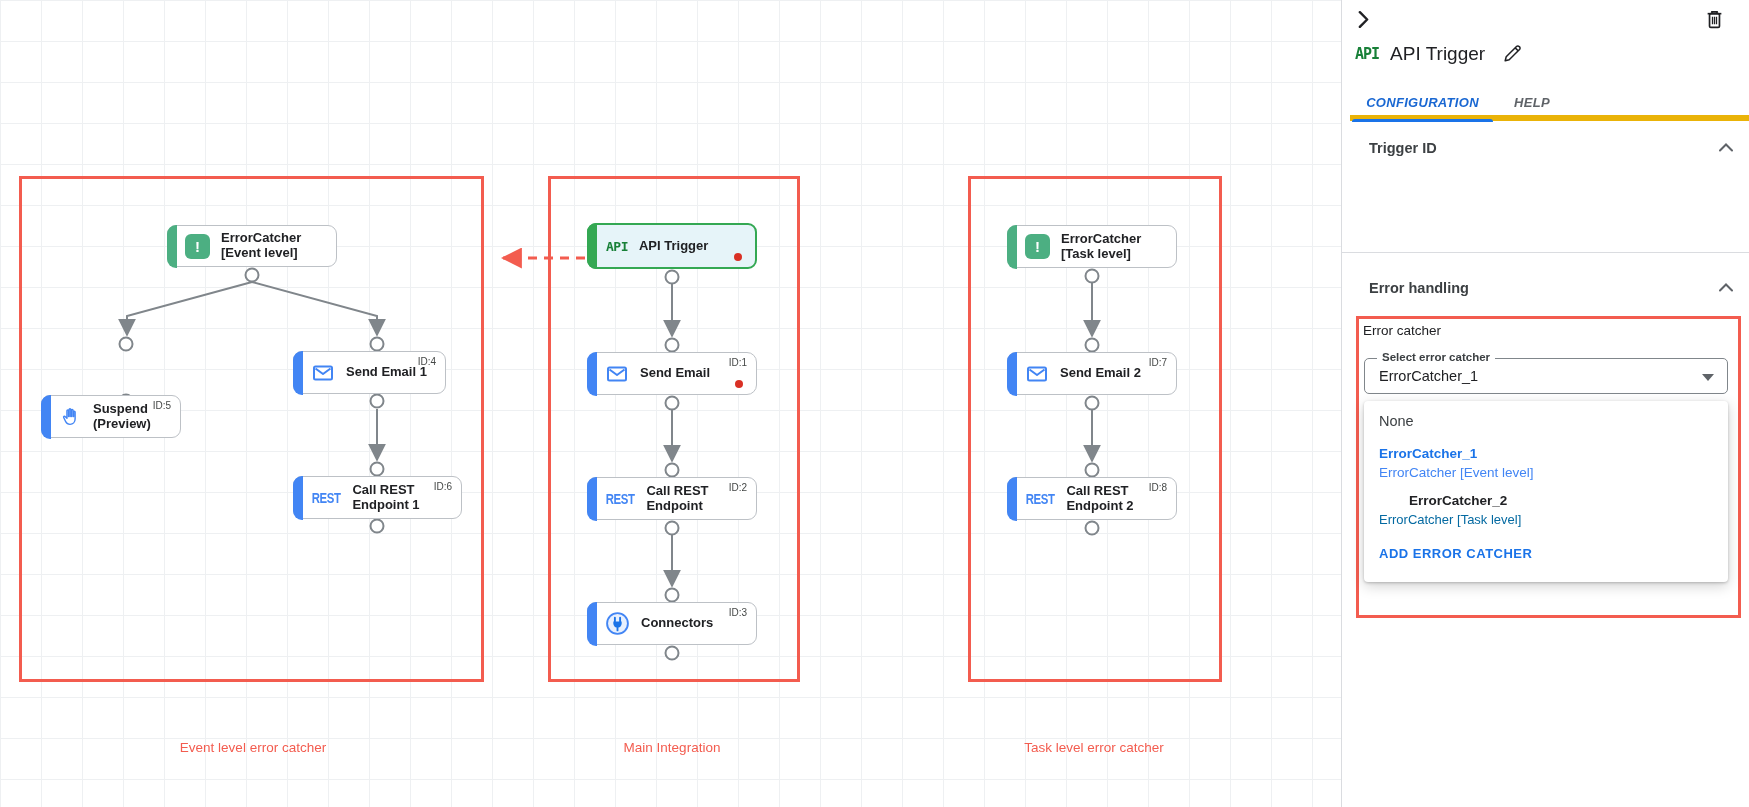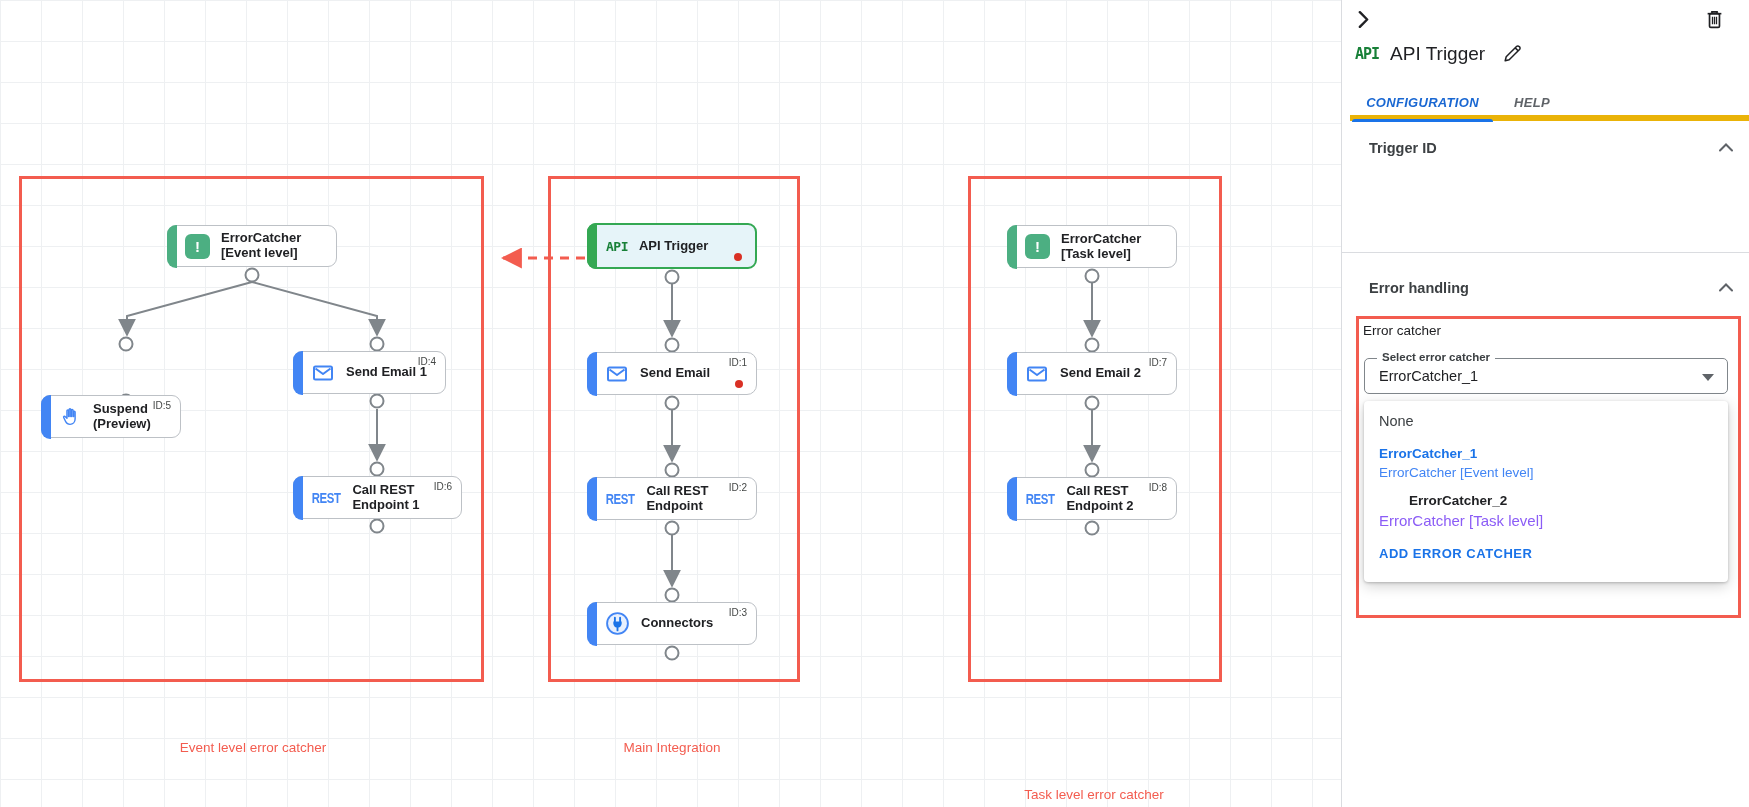--- a/index.html
+++ b/index.html
@@ -60,21 +60,21 @@
   .select .sval{position:absolute;left:14px;line-height:34px;font-size:14.5px;color:#202124;}
   .select .sarrow{position:absolute;right:13px;top:15px;width:0;height:0;
         border-left:6px solid transparent;border-right:6px solid transparent;border-top:7px solid #5f6368;}
   .menu{position:absolute;left:22px;top:401px;width:364px;height:181px;background:#fff;border-radius:4px;
         box-shadow:0 1px 3px rgba(0,0,0,.22),0 4px 14px rgba(0,0,0,.18);}
   .mi{position:absolute;left:15px;white-space:nowrap;cursor:pointer;}
   .mi-none{top:12px;font-size:14.5px;color:#3c4043;}
   .mi-name-b{font-size:13.5px;font-weight:700;color:#1a73e8;}
   .mi-desc-b{font-size:13.5px;color:#4285f4;}
   .mi-name-k{font-size:13.5px;font-weight:700;color:#202124;}
-  .mi-desc-k{font-size:15px;color:#8b5cf6;}
+  .mi-desc-k{font-size:13px;color:#0369a1;}
   .mi-add{top:145px;font-size:13px;font-weight:700;letter-spacing:.5px;color:#1a73e8;}
 </style>
 </head>
 <body>
 
 <div class="stage">
 
   <div class="canvas">
 
     <svg class="edges" width="1341" height="807" viewBox="0 0 1341 807">
@@ -119,21 +119,21 @@
           <circle cx="1092" cy="528" r="6.5"></circle>
       </g>
     </svg>
 
     <div class="gbox" style="left:19px;top:176px;width:465px;height:506px;"></div>
     <div class="gbox" style="left:548px;top:176px;width:252px;height:506px;"></div>
     <div class="gbox" style="left:968px;top:176px;width:254px;height:506px;"></div>
 
     <div class="glabel" style="left:253px;">Event level error catcher</div>
     <div class="glabel" style="left:672px;">Main Integration</div>
-    <div class="glabel" style="left:1094px;margin-top:47px;">Task level error catcher</div>
+    <div class="glabel" style="left:1094px;">Task level error catcher</div>
 
     <div class="node n-green" style="left:167px;top:225px;height:42px;">
       <span class="bar"></span>
       <span class="ec-icon">!</span>
       <span class="nlines">
           <span>ErrorCatcher</span>
           <span>[Event level]</span>
         </span>
 
     </div>

